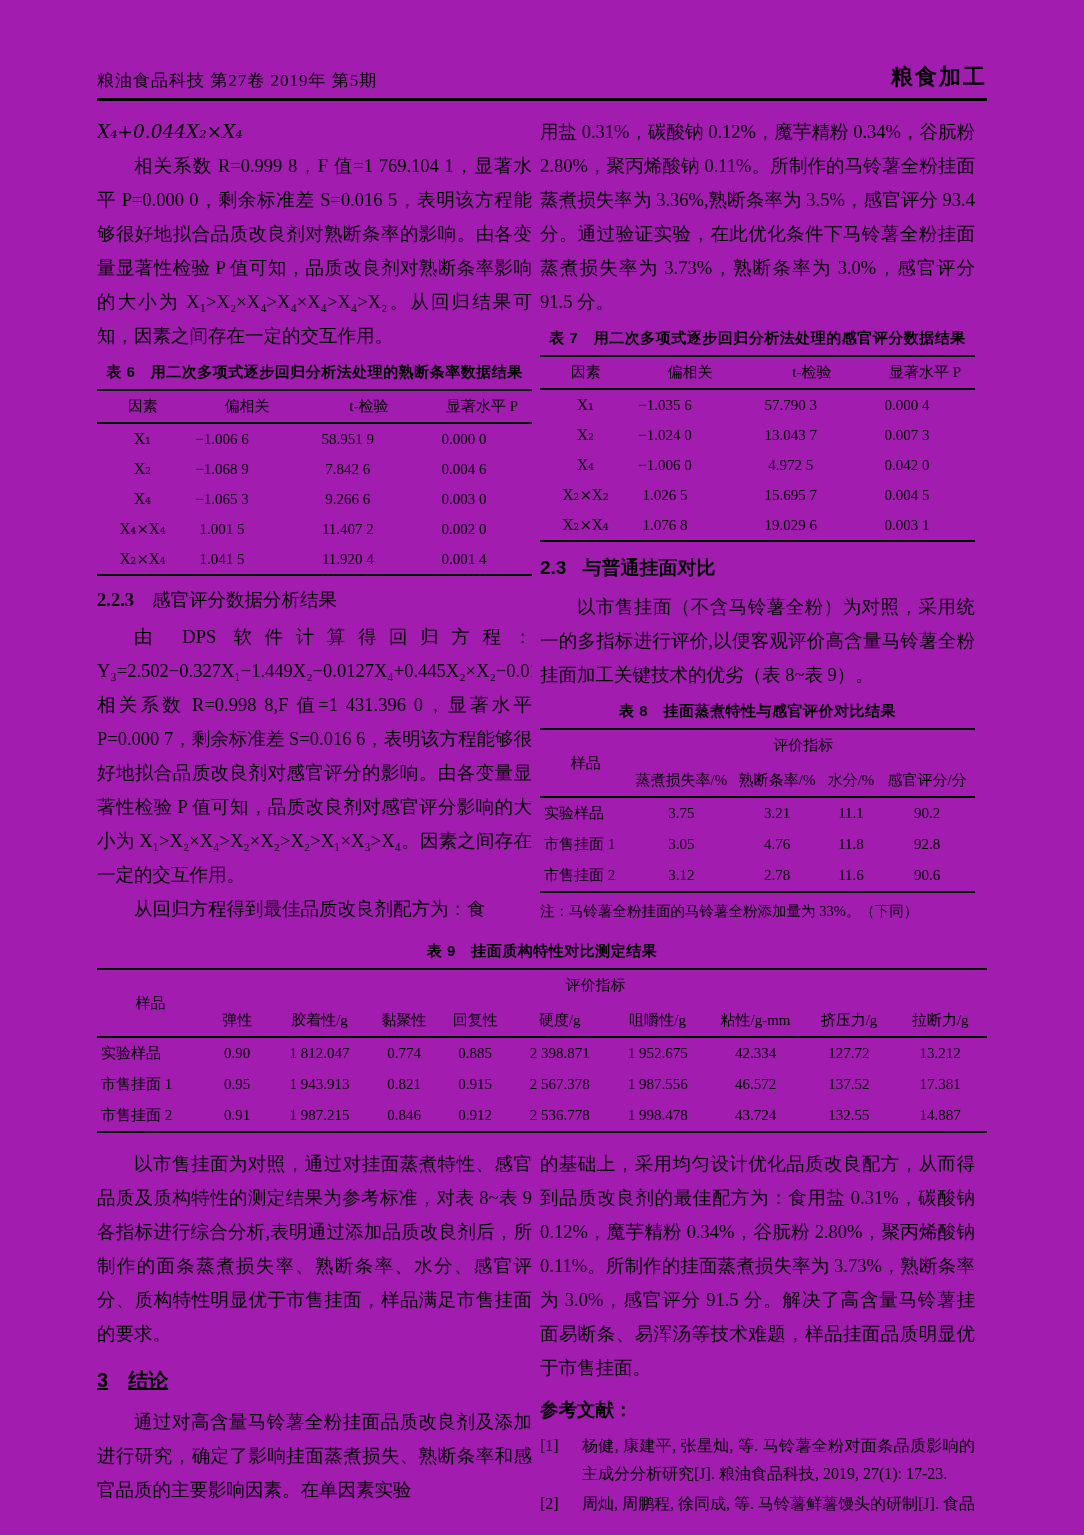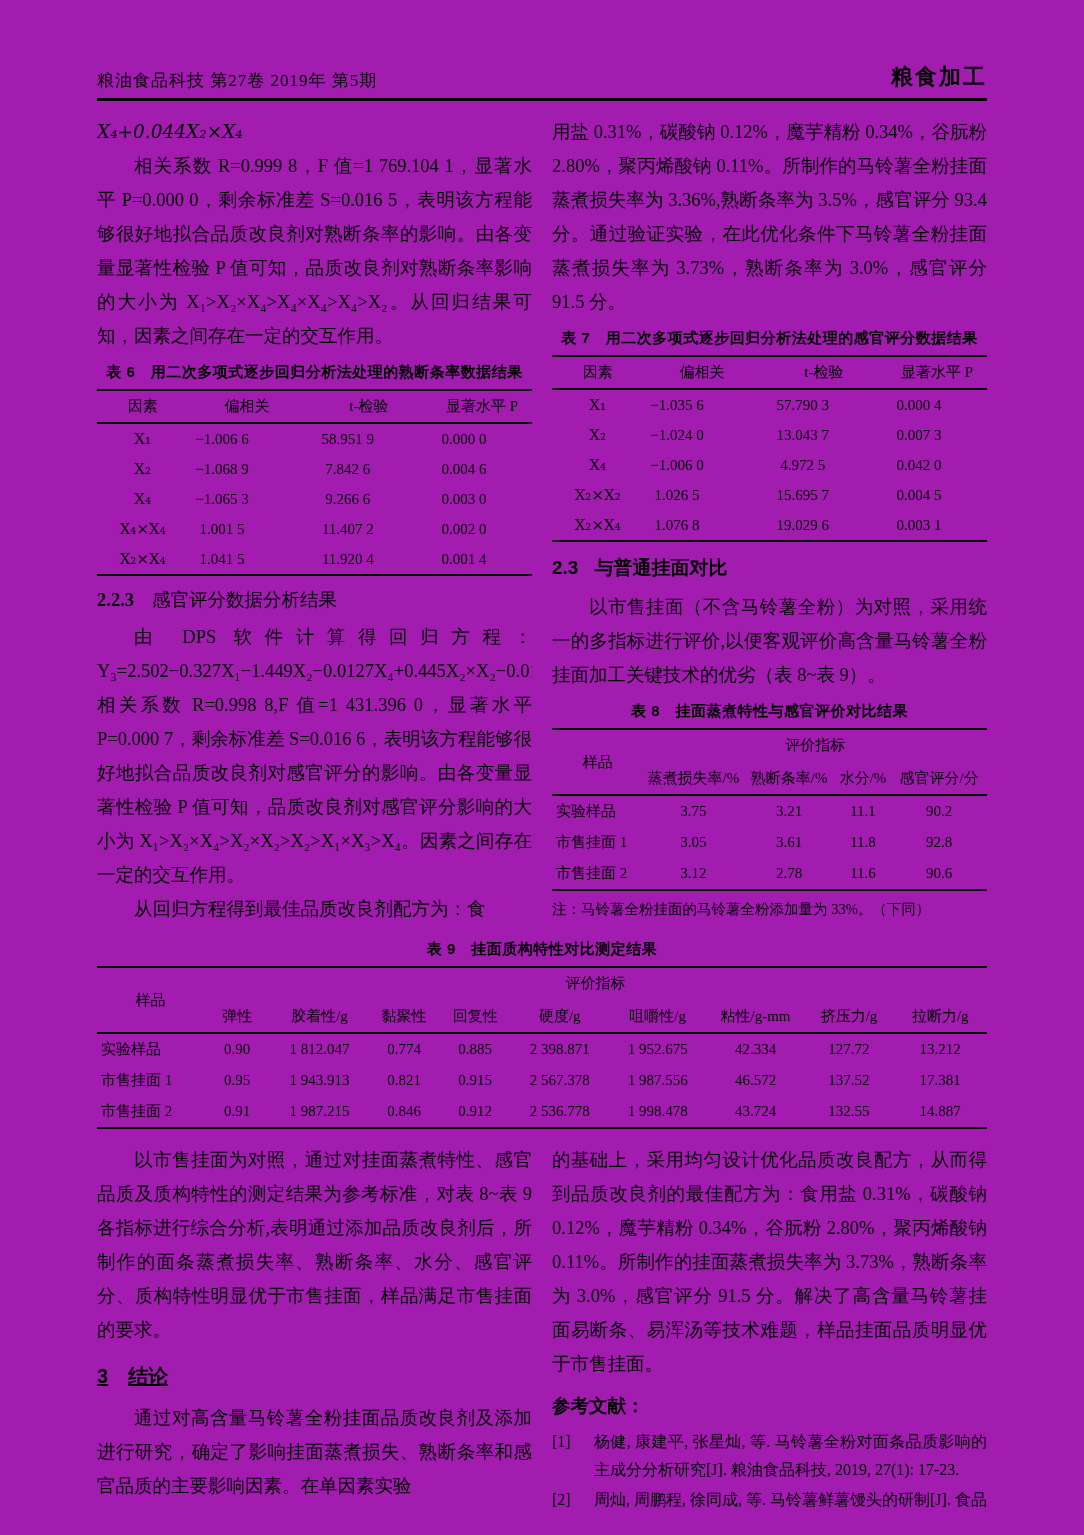--- a/index.html
+++ b/index.html
@@ -7,21 +7,21 @@
     width:1084px;height:1535px;box-sizing:border-box;background:#a21caf;
     padding:62px 97px 0 97px;position:relative;color:#000;
     font-family:"Liberation Serif","DejaVu Serif",serif;overflow:hidden;
   }
   
   .page-header{display:flex;justify-content:space-between;align-items:flex-end;}
   .journal-info{font-size:17px;letter-spacing:1px;}
   .section-label{font-size:22px;font-weight:bold;font-family:"Liberation Sans","DejaVu Sans",sans-serif;letter-spacing:2px;}
   .header-rule{border-bottom:3px solid #000;margin-top:6px;}
   
-  .two-col{display:flex;gap:20px;margin-top:14px;}
+  .two-col{display:flex;gap:8px;margin-top:14px;}
   .col{width:435px;flex:0 0 435px;overflow:hidden;}
   p{margin:0;text-align:justify;font-size:18.5px;line-height:34px;}
   .indent{text-indent:2em;}
   .formula-line{text-align:left;font-style:italic;font-family:"DejaVu Serif",serif;}
   
   .h3{font-size:18.5px;margin:8px 0 4px 0;line-height:32px;}
   .h3 .h-num{font-weight:bold;margin-right:18px;}
   .h2{font-size:19px;font-weight:bold;margin:10px 0 6px 0;line-height:32px;
       font-family:"Liberation Sans","DejaVu Sans",sans-serif;}
   .h2 .h-num{margin-right:16px;}
@@ -35,21 +35,21 @@
   table.datatable{width:100%;border-collapse:collapse;border-top:2.5px solid #000;border-bottom:2.5px solid #000;}
   table.datatable th{font-weight:normal;font-size:15px;padding:6px 2px;text-align:center;white-space:nowrap;}
   table.datatable td{font-size:15px;padding:6px 2px;text-align:center;white-space:nowrap;}
   table.t67 thead tr{border-bottom:1.8px solid #000;}
   td.c-var{font-family:"DejaVu Serif",serif;}
   .c-n{text-align:left;}
   .c-n1{padding-right:52px !important;}
   .c-n2{padding-right:44px !important;}
   .c-n3{padding-right:38px !important;}
   table.datatable thead{border-bottom:2px solid #000;}
-  th.th-group{border-bottom:2px solid #a21caf;padding:4px 2px;}
+  th.th-group{border-bottom:4px solid #a21caf;padding:4px 2px;}
   th.th-sample{vertical-align:middle;}
   td.c-sample{text-align:left !important;padding-left:4px !important;}
   .table-note{font-size:14.5px;line-height:22px;margin-top:7px;text-align:left;}
   
   .t9-block{margin-top:12px;}
   
   .refs-heading{font-size:18.5px;font-weight:bold;margin:12px 0 10px 0;
       font-family:"Liberation Sans","DejaVu Sans",sans-serif;}
   .ref{display:flex;font-size:16px;line-height:28px;text-align:justify;margin-bottom:2px;}
   .ref-label{flex:0 0 42px;}
@@ -217,21 +217,21 @@
               <tr>
                 <td class="c-sample">实验样品</td>
                 <td>3.75</td>
                 <td>3.21</td>
                 <td>11.1</td>
                 <td>90.2</td>
               </tr>
               <tr>
                 <td class="c-sample">市售挂面 1</td>
                 <td>3.05</td>
-                <td>3.61</td>
+                <td>4.76</td>
                 <td>11.8</td>
                 <td>92.8</td>
               </tr>
               <tr>
                 <td class="c-sample">市售挂面 2</td>
                 <td>3.12</td>
                 <td>2.78</td>
                 <td>11.6</td>
                 <td>90.6</td>
               </tr>

